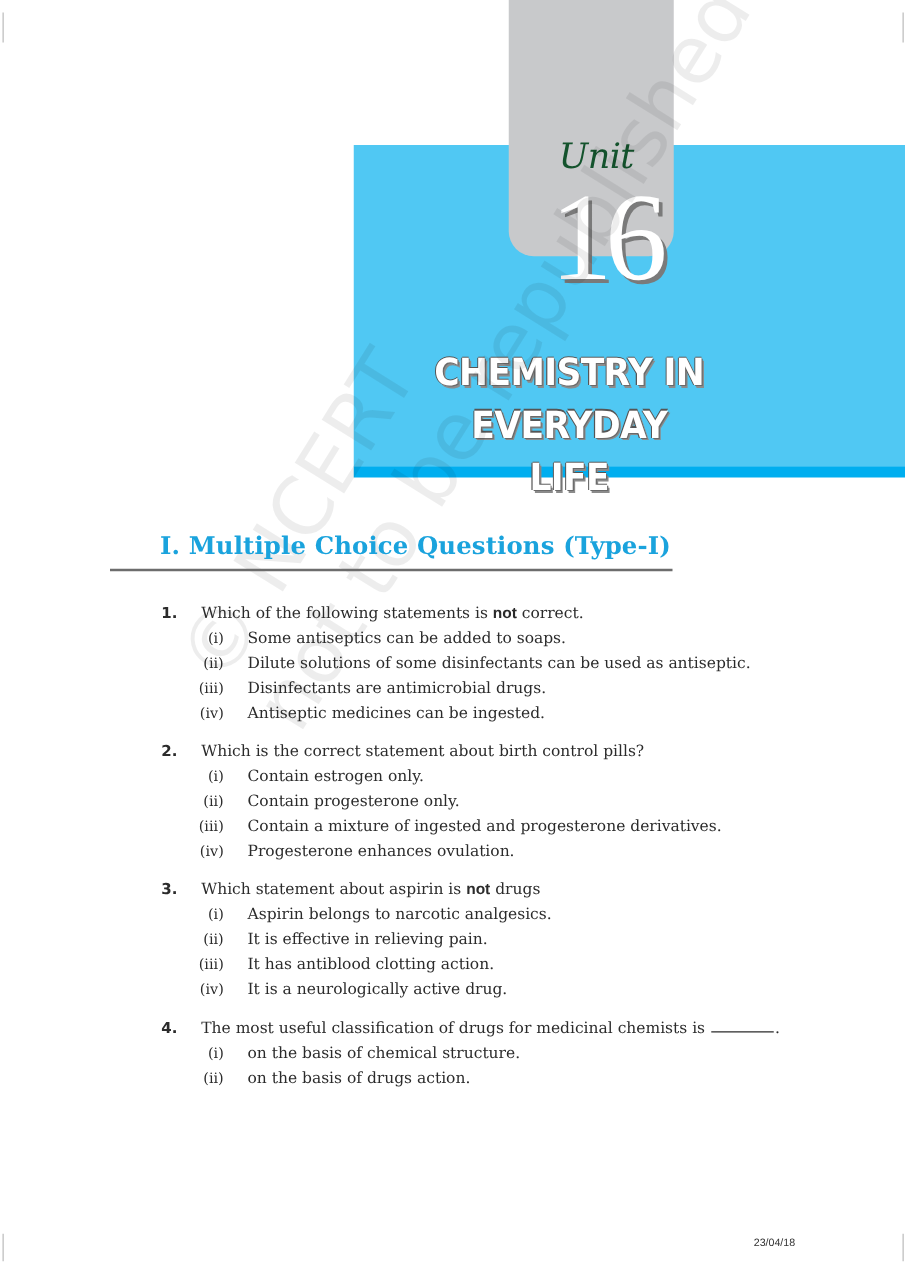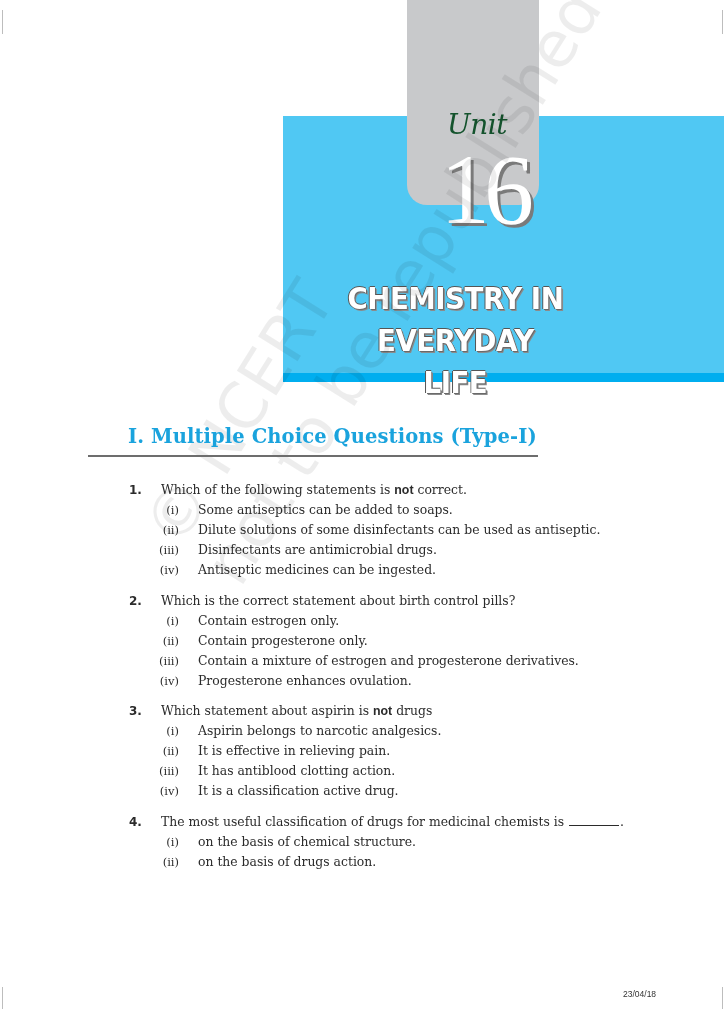--- a/index.html
+++ b/index.html
@@ -76,21 +76,21 @@
     .opt { position: absolute; left: 0; white-space: nowrap; height: 20px; }
     .opt-label { position: absolute; left: 20px; width: 30px; text-align: right; font-size: 11.5px; }
     .opt-text { position: absolute; left: 69px; text-align: right; }
     .blank {
       display: inline-block; width: 50px; border-bottom: 1px solid #2b2b2b;
       height: 12px; vertical-align: baseline; margin: 0 1px;
     }
 
     .footer-date {
       position: absolute; left: 603px; top: 989px;
-      font-family: "Liberation Sans", sans-serif; font-size: 8.5px; color: #333; margin-left: 20px;
+      font-family: "Liberation Sans", sans-serif; font-size: 8.5px; color: #333;
     }
   </style>
 </head>
 <body>
 
 <div class="crop tl"></div>
 <div class="crop bl"></div>
 <div class="crop tr"></div>
 <div class="crop br"></div>
 
@@ -141,21 +141,21 @@
     <div class="opt" style="top:20px;">
         <span class="opt-label">(i)</span>
         <span class="opt-text">Contain estrogen only.</span>
       </div>
     <div class="opt" style="top:40px;">
         <span class="opt-label">(ii)</span>
         <span class="opt-text">Contain progesterone only.</span>
       </div>
     <div class="opt" style="top:60px;">
         <span class="opt-label">(iii)</span>
-        <span class="opt-text">Contain a mixture of estrogen and progesterone derivatives.</span>
+        <span class="opt-text">Contain a mixture of ingested and progesterone derivatives.</span>
       </div>
     <div class="opt" style="top:80px;">
         <span class="opt-label">(iv)</span>
         <span class="opt-text">Progesterone enhances ovulation.</span>
       </div>
   </div>
 
   <div class="q" style="top:701px;">
     <span class="q-num">3.</span>
     <span class="q-text"><span>Which statement about aspirin is </span><b>not</b><span> drugs</span></span>
@@ -166,21 +166,21 @@
     <div class="opt" style="top:40px;">
         <span class="opt-label">(ii)</span>
         <span class="opt-text">It is effective in relieving pain.</span>
       </div>
     <div class="opt" style="top:60px;">
         <span class="opt-label">(iii)</span>
         <span class="opt-text">It has antiblood clotting action.</span>
       </div>
     <div class="opt" style="top:80px;">
         <span class="opt-label">(iv)</span>
-        <span class="opt-text">It is a classification active drug.</span>
+        <span class="opt-text">It is a neurologically active drug.</span>
       </div>
   </div>
 
   <div class="q" style="top:812px;">
     <span class="q-num">4.</span>
     <span class="q-text"><span>The most useful classification of drugs for medicinal chemists is</span> <span class="blank"></span><span>.</span></span>
     <div class="opt" style="top:20px;">
         <span class="opt-label">(i)</span>
         <span class="opt-text">on the basis of chemical structure.</span>
       </div>

